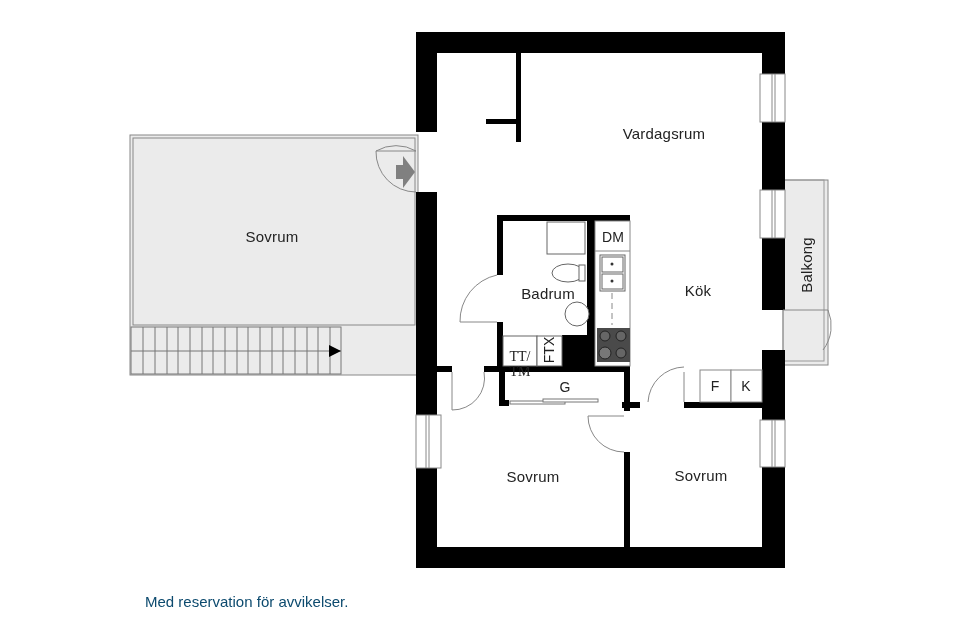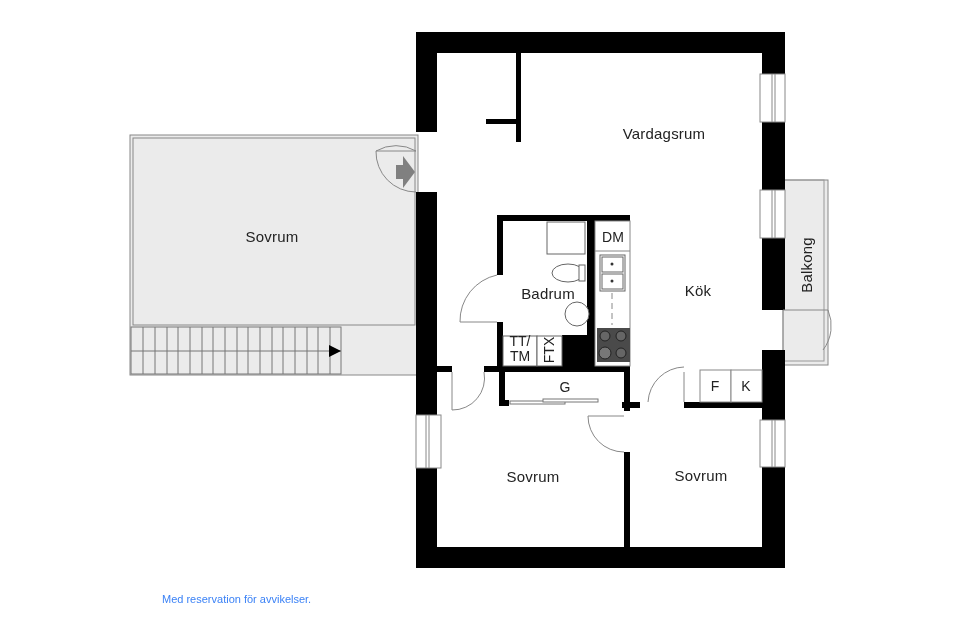--- a/index.html
+++ b/index.html
@@ -4,21 +4,21 @@
   <style>
     html, body { margin: 0; padding: 0; background: #ffffff; }
     body { width: 960px; height: 640px; position: relative; overflow: hidden;
            font-family: "Liberation Sans", "DejaVu Sans", sans-serif; color: #222; }
     #plan { position: absolute; left: 0; top: 0; width: 960px; height: 640px; }
     .room-label { position: absolute; font-size: 15px; color: #222; white-space: nowrap;
                   transform: translate(-50%, -50%); letter-spacing: 0.2px; }
     .fix-label { position: absolute; font-size: 14px; color: #222; white-space: nowrap;
                  transform: translate(-50%, -50%); line-height: 15px; text-align: center; }
     .vert { transform: translate(-50%, -50%) rotate(-90deg); }
-    .disclaimer { position: absolute; left: 162px; top: 593px; font-size: 11px; color: #3b82f6; }
+    .disclaimer { position: absolute; left: 145px; top: 593px; font-size: 15px; color: #0c4a6e; }
     .ttm { white-space: pre-line; }
   </style>
 </head>
 <body>
 
 <svg id="plan" viewBox="0 0 960 640" xmlns="http://www.w3.org/2000/svg">
 
   <g>
     <rect x="130" y="135" width="288" height="240" fill="#ebebeb" stroke="#888" stroke-width="1"></rect>
     <rect x="133" y="138" width="282" height="187" fill="none" stroke="#888" stroke-width="1"></rect>
@@ -158,20 +158,20 @@
 
 <div class="room-label" style="left:644px; top:133px;margin-left:20px;">Vardagsrum</div>
 <div class="room-label" style="left:272px; top:236px;">Sovrum</div>
 <div class="room-label" style="left:540px; top:293px;margin-left:8px;">Badrum</div>
 <div class="room-label" style="left:698px; top:290px;">Kök</div>
 <div class="room-label vert" style="left:806px; top:265px;">Balkong</div>
 <div class="room-label" style="left:533px; top:476px;">Sovrum</div>
 <div class="room-label" style="left:701px; top:475px;">Sovrum</div>
 
 <div class="fix-label" style="left:613px; top:237px; font-size:14px;">DM</div>
-<div class="fix-label ttm" style="left:520px; top:349px;">TT/
+<div class="fix-label ttm" style="left:520px; top:364px;font-family:Liberation Serif, serif;">TT/
 TM</div>
 <div class="fix-label vert" style="left:549px; top:350px;">FTX</div>
 <div class="fix-label" style="left:565px; top:387px;">G</div>
 <div class="fix-label" style="left:715px; top:386px;">F</div>
 <div class="fix-label" style="left:746px; top:386px;">K</div>
 
 <div class="disclaimer">Med reservation för avvikelser.</div>
 
 </body></html>

